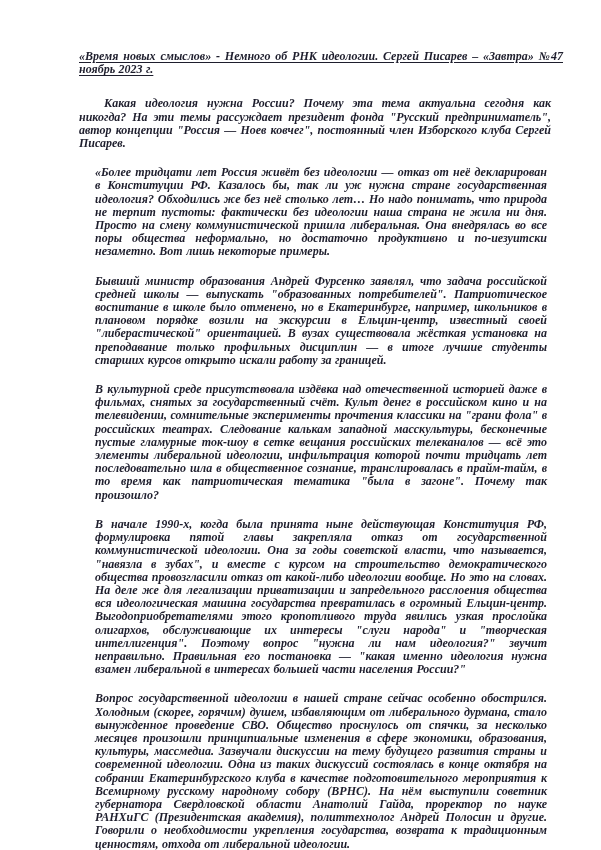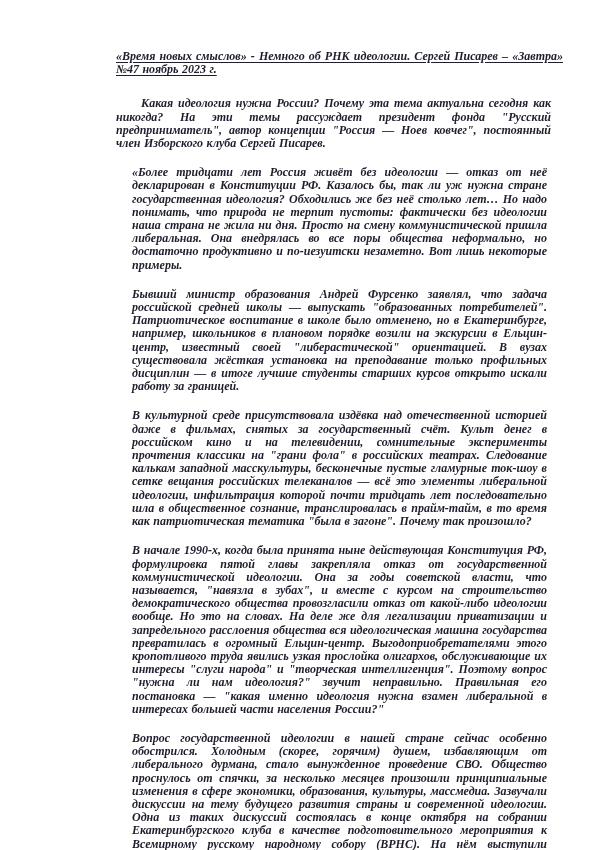--- a/index.html
+++ b/index.html
@@ -6,21 +6,21 @@
     margin: 0;
     padding: 0;
     background: #ffffff;
   }
   .page {
     position: relative;
     box-sizing: border-box;
     width: 601px;
     height: 850px;
     background: #ffffff;
-    padding: 50px 38px 0 116px;
+    padding: 50px 38px 0 79px;
     font-family: "Liberation Serif", "DejaVu Serif", serif;
     font-weight: bold;
     font-style: italic;
     color: #1e1e2d;
     font-size: 12px;
     line-height: 13.2px;
     text-align: justify;
     text-justify: inter-word;
     word-spacing: 0.45px;
     overflow: hidden;

